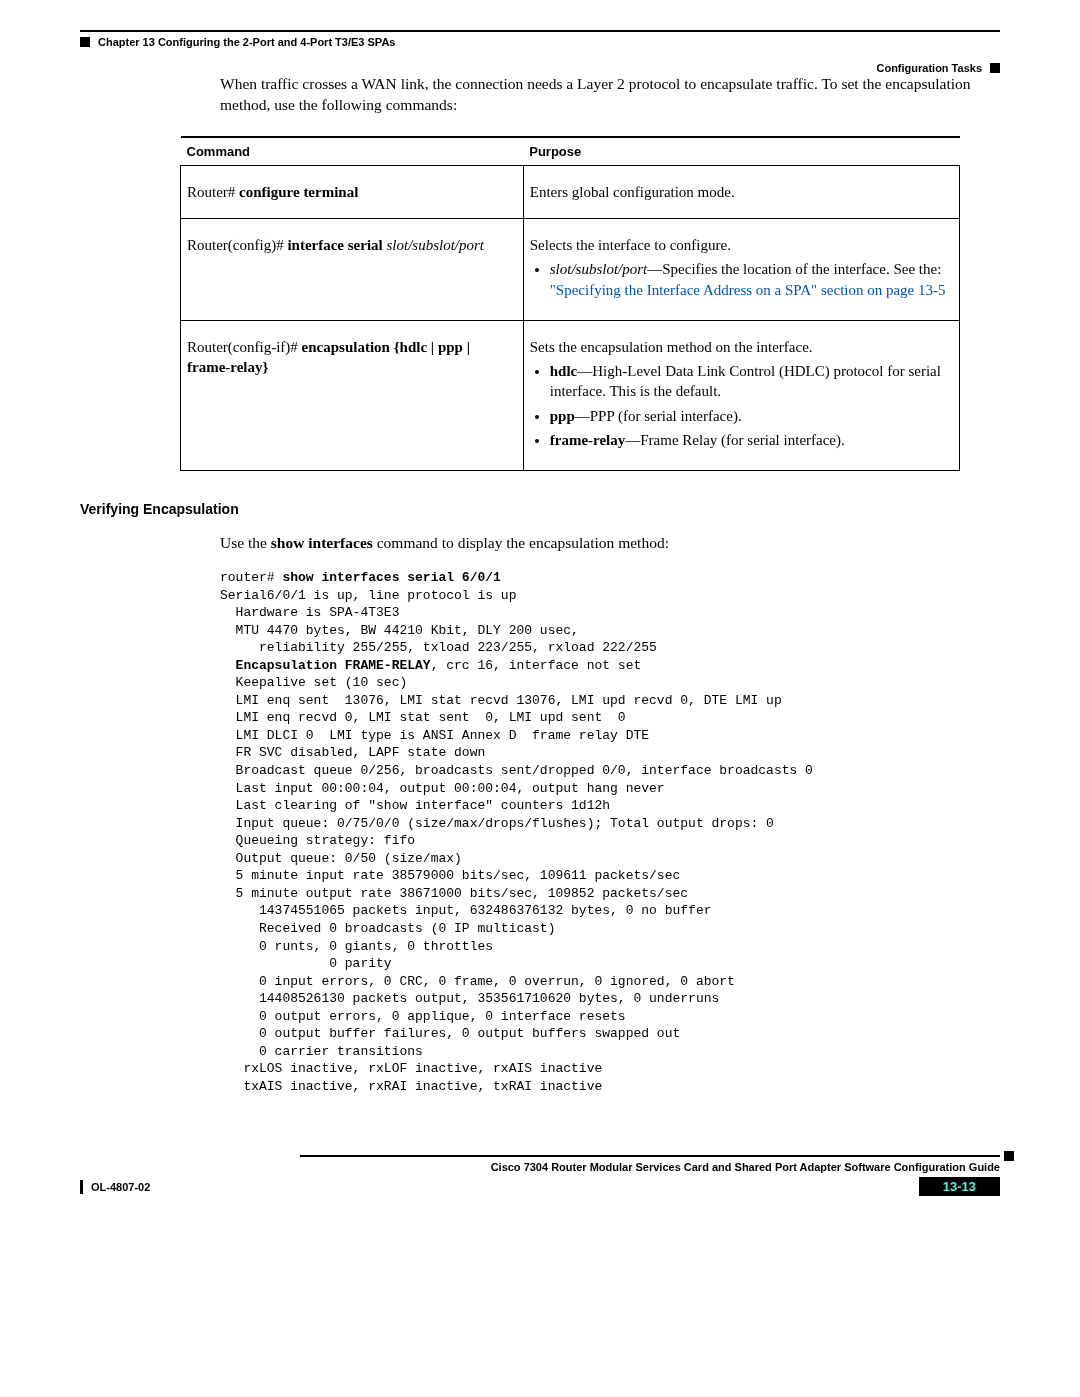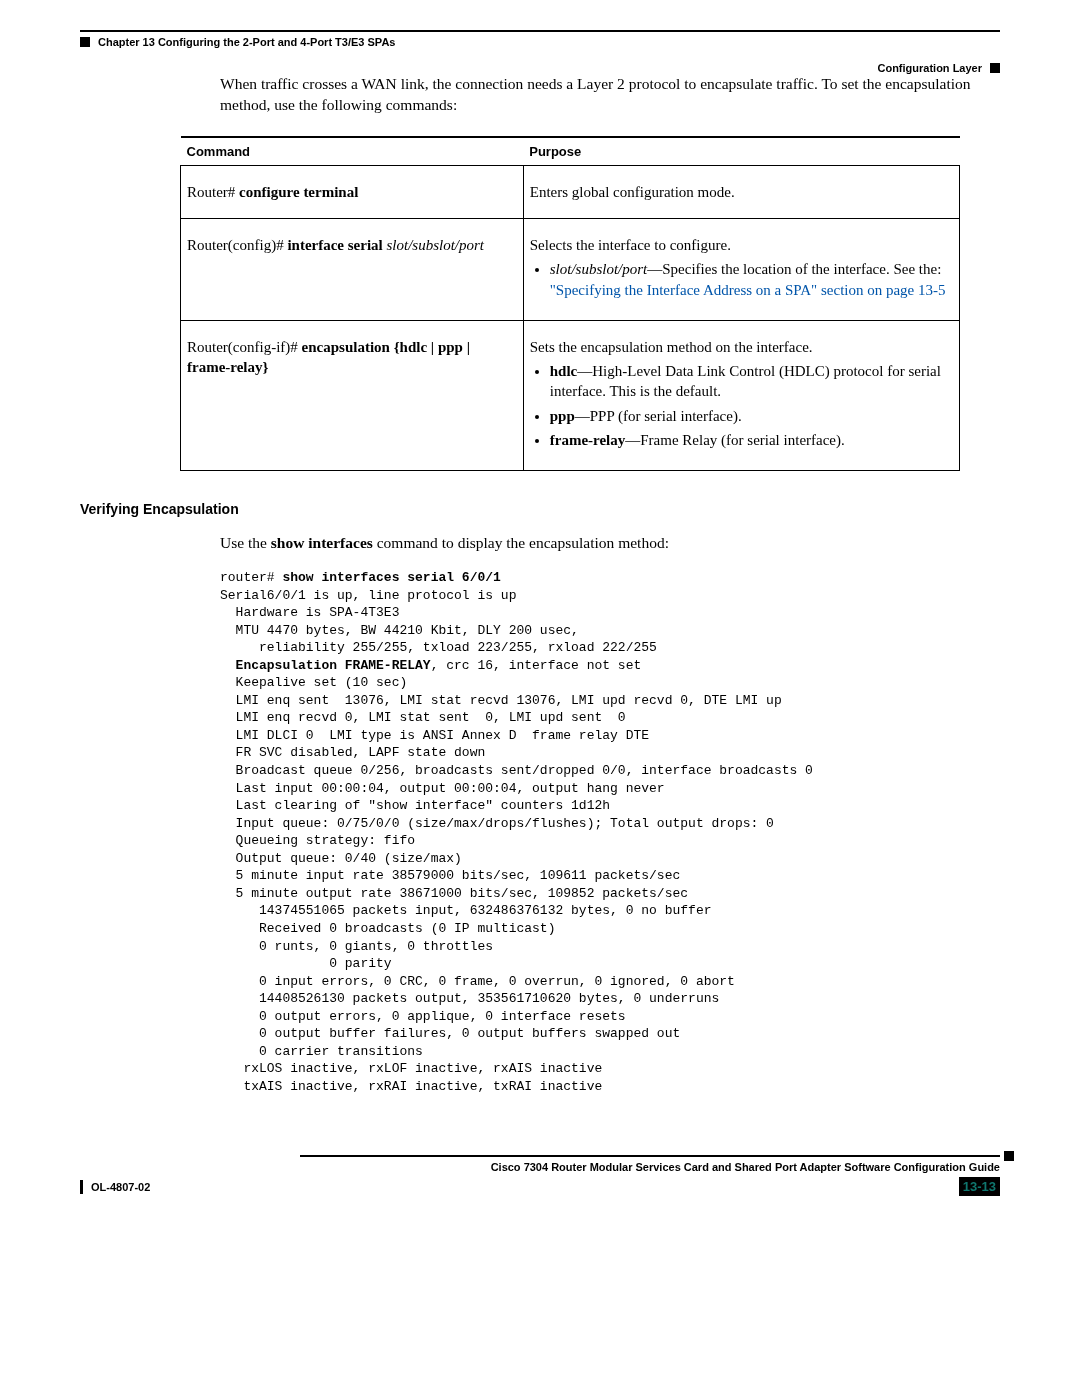--- a/index.html
+++ b/index.html
@@ -159,39 +159,39 @@
     align-items: center;
   }
   .footer-left .bar {
     width: 3px;
     height: 14px;
     background: #000;
     margin-right: 8px;
   }
   .page-no {
     background: #000;
-    color: #0f766e;
-    padding: 2px 4px;
+    color: #5eead4;
+    padding: 2px 24px;
     font-size: 13px;
   }
 </style>
 </head>
 <body>
 
 <div class="page">
 
   <div class="header-line"></div>
   <div class="header-row">
     <div class="header-left">
       <div class="header-sq"></div>
       <span>Chapter 13    Configuring the 2-Port and 4-Port T3/E3 SPAs</span>
     </div>
   </div>
   <div class="header-right">
-    <span>Configuration Layer</span>
+    <span>Configuration Tasks</span>
     <div class="header-sq"></div>
   </div>
 
 
   <p class="intro">When traffic crosses a WAN link, the connection needs a Layer 2 protocol to encapsulate traffic. To set the encapsulation method, use the following commands:</p>
 
   <table class="cmd">
     <thead>
       <tr>
         <th>Command</th>
@@ -249,21 +249,21 @@
 <span>  Keepalive set (10 sec)</span>
 <span>  LMI enq sent  13076, LMI stat recvd 13076, LMI upd recvd 0, DTE LMI up</span>
 <span>  LMI enq recvd 0, LMI stat sent  0, LMI upd sent  0</span>
 <span>  LMI DLCI 0  LMI type is ANSI Annex D  frame relay DTE</span>
 <span>  FR SVC disabled, LAPF state down</span>
 <span>  Broadcast queue 0/256, broadcasts sent/dropped 0/0, interface broadcasts 0</span>
 <span>  Last input 00:00:04, output 00:00:04, output hang never</span>
 <span>  Last clearing of "show interface" counters 1d12h</span>
 <span>  Input queue: 0/75/0/0 (size/max/drops/flushes); Total output drops: 0</span>
 <span>  Queueing strategy: fifo</span>
-<span>  Output queue: 0/40 (size/max)</span>
+<span>  Output queue: 0/50 (size/max)</span>
 <span>  5 minute input rate 38579000 bits/sec, 109611 packets/sec</span>
 <span>  5 minute output rate 38671000 bits/sec, 109852 packets/sec</span>
 <span>     14374551065 packets input, 632486376132 bytes, 0 no buffer</span>
 <span>     Received 0 broadcasts (0 IP multicast)</span>
 <span>     0 runts, 0 giants, 0 throttles</span>
 <span>              0 parity</span>
 <span>     0 input errors, 0 CRC, 0 frame, 0 overrun, 0 ignored, 0 abort</span>
 <span>     14408526130 packets output, 353561710620 bytes, 0 underruns</span>
 <span>     0 output errors, 0 applique, 0 interface resets</span>
 <span>     0 output buffer failures, 0 output buffers swapped out</span>

